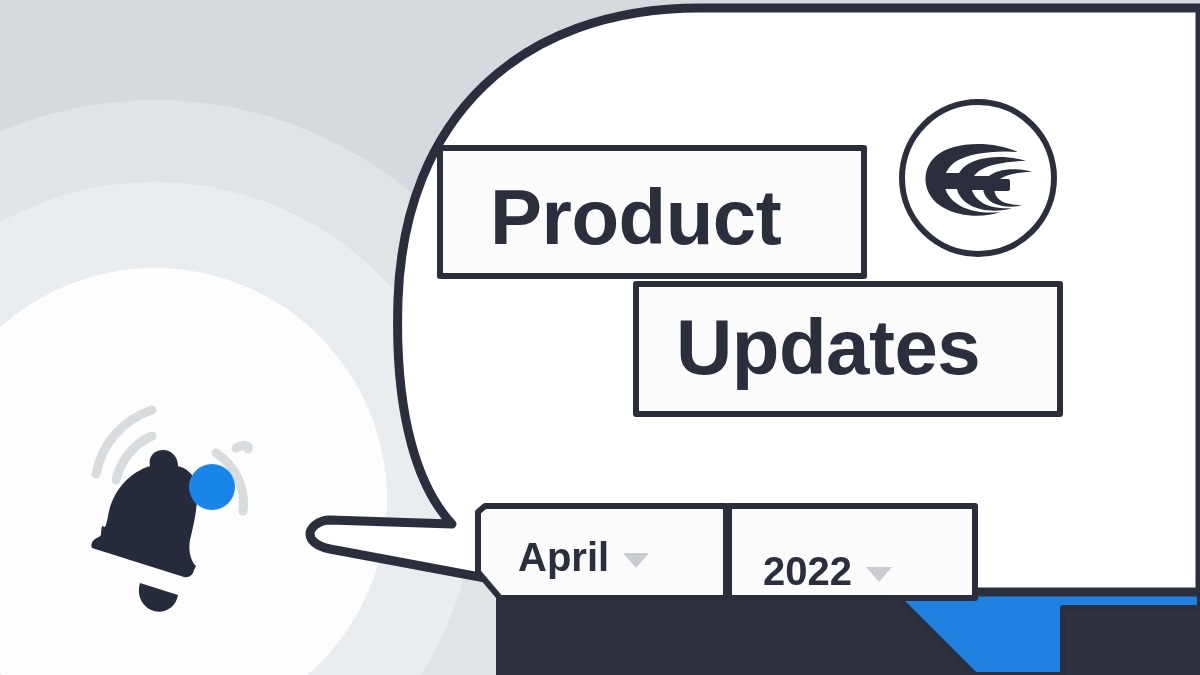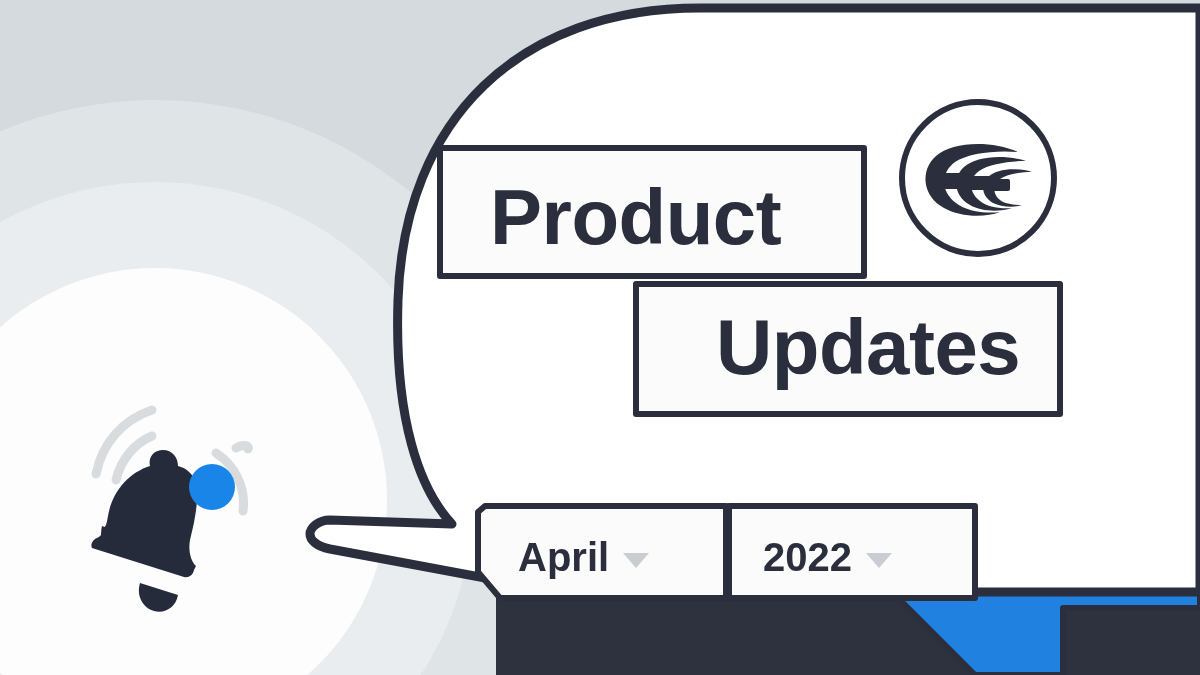--- a/index.html
+++ b/index.html
@@ -16,29 +16,29 @@
   .boxtext {
     position:absolute;
     display:flex; align-items:center;
     font-weight:700;
     color:#2b2f3d;
     letter-spacing:-0.5px;
     white-space:nowrap;
     pointer-events:none;
   }
   #product-text { left:490px; top:160px; width:360px; height:115px; font-size:78px; justify-content:flex-start; }
-  #updates-text { left:676px; top:290px; width:370px; height:115px; font-size:78px; justify-content:flex-start;margin-left:40px; }
+  #updates-text { left:676px; top:290px; width:370px; height:115px; font-size:78px; justify-content:flex-start; }
 
   .selector-label {
     position:absolute;
     display:flex; align-items:center; gap:14px;
     font-size:40px; font-weight:700; color:#2b2f3d;
   }
   #month-label { left:518px; top:535px; }
-  #year-label  { left:763px; top:535px;text-align:center; }
+  #year-label  { left:763px; top:549px;text-align:center; }
   .caret {
     width:0;height:0;
     border-left:13px solid transparent;
     border-right:13px solid transparent;
     border-top:15px solid #c9ccd1;
     display:inline-block;
     position:relative; top:3px;
   }
 </style>
 </head>

